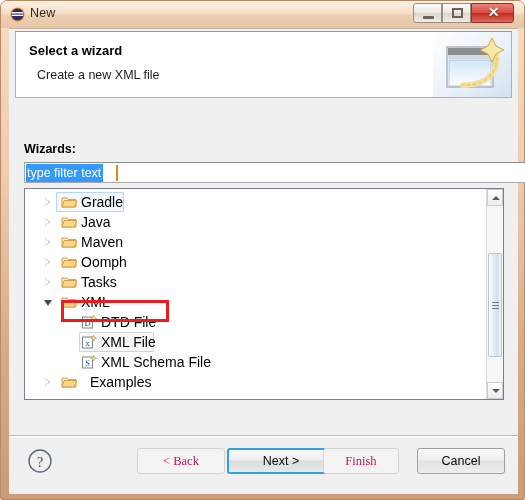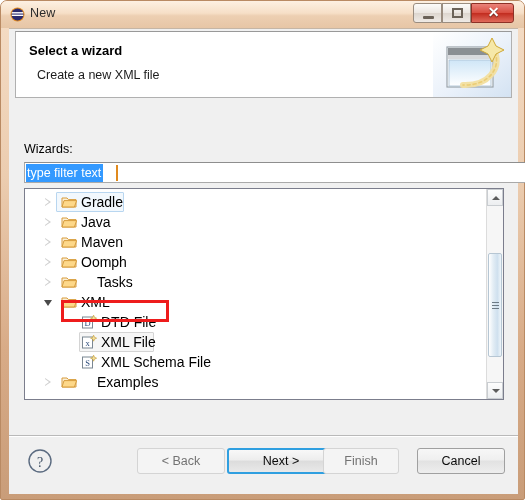--- a/index.html
+++ b/index.html
@@ -130,20 +130,21 @@
     position: absolute;
     left: 0; top: 70px;
     width: 509px; height: 325px;
     background: #f0f0f0;
   }
   #wizards-label {
     position: absolute;
     left: 15px; top: 43px;
     font-size: 12.5px;
     color: #000;
+    font-weight: bold;
   }
   
   #filter-input {
     position: absolute;
     left: 15px; top: 63px;
     width: 520px; height: 21px;
     box-sizing: border-box;
     background: #ffffff;
     border: 1px solid #a9a9a9;
     border-top-color:#8e8e8e;
@@ -330,21 +331,22 @@
     white-space: nowrap;
   }
   .dlgbtn.normal {
     background: linear-gradient(180deg,#f7f7f7 0%,#efefef 46%,#e2e2e2 50%,#eeeeee 100%);
     border: 1px solid #a0a0a0;
     color: #0b0b0b;
   }
   .dlgbtn.disabled {
     background: #f4f4f4;
     border: 1px solid #d4d4d4;
-    color: #737373;
+    color: #be185d;
+    font-family: Liberation Serif, serif;
   }
   .dlgbtn.default {
     background: linear-gradient(180deg,#f8f8f8 0%,#ededed 46%,#dcdcdc 50%,#e9e9e9 100%);
     border: 2px solid #2f9fe0;
     color: #0b0b0b;
     line-height: 22px;
   }
   #btn-back   { left: 128px;  width: 88px; }
   #btn-next   { left: 218px;  width: 108px; }
   #btn-finish { left: 314px;  width: 76px; }
@@ -466,21 +468,21 @@
           </div>
 
           <div class="tree-row">
             <span class="twisty collapsed" style="left:20px;"></span>
             <span class="folder-icon" style="left:36px;">
               <svg width="16" height="14" viewBox="0 0 16 14">
                   <path d="M1 3 h5 l1.4 1.6 H15 v7.4 H1 Z" fill="#fcf0d8" stroke="#d79c3c" stroke-width="1"></path>
                   <path d="M3 5.6 H15.6 L13.4 12 H1 Z" fill="#fdd88a" stroke="#d79c3c" stroke-width="1"></path>
                 </svg>
             </span>
-            <span class="row-label" style="left:72px;">Tasks</span>
+            <span class="row-label" style="left:56px;">Tasks</span>
           </div>
 
           <div class="tree-row">
             <span class="twisty expanded" style="left:19px;"></span>
             <span class="folder-icon" style="left:36px;">
               <svg width="16" height="14" viewBox="0 0 16 14">
                   <path d="M1 3 h5 l1.4 1.6 H15 v7.4 H1 Z" fill="#fcf0d8" stroke="#d79c3c" stroke-width="1"></path>
                   <path d="M3 5.6 H15.6 L13.4 12 H1 Z" fill="#fdd88a" stroke="#d79c3c" stroke-width="1"></path>
                 </svg>
             </span>
@@ -522,21 +524,21 @@
           </div>
 
           <div class="tree-row">
             <span class="twisty collapsed" style="left:20px;"></span>
             <span class="folder-icon" style="left:36px;">
               <svg width="16" height="14" viewBox="0 0 16 14">
                   <path d="M1 3 h5 l1.4 1.6 H15 v7.4 H1 Z" fill="#fcf0d8" stroke="#d79c3c" stroke-width="1"></path>
                   <path d="M3 5.6 H15.6 L13.4 12 H1 Z" fill="#fdd88a" stroke="#d79c3c" stroke-width="1"></path>
                 </svg>
             </span>
-            <span class="row-label" style="left:72px;">Examples</span>
+            <span class="row-label" style="left:65px;">Examples</span>
           </div>
 
         </div>
 
         <div id="red-box"></div>
 
         <div id="vscroll">
           <div class="sb-btn" id="sb-up">
             <span class="sb-arrow up"></span>
           </div>

